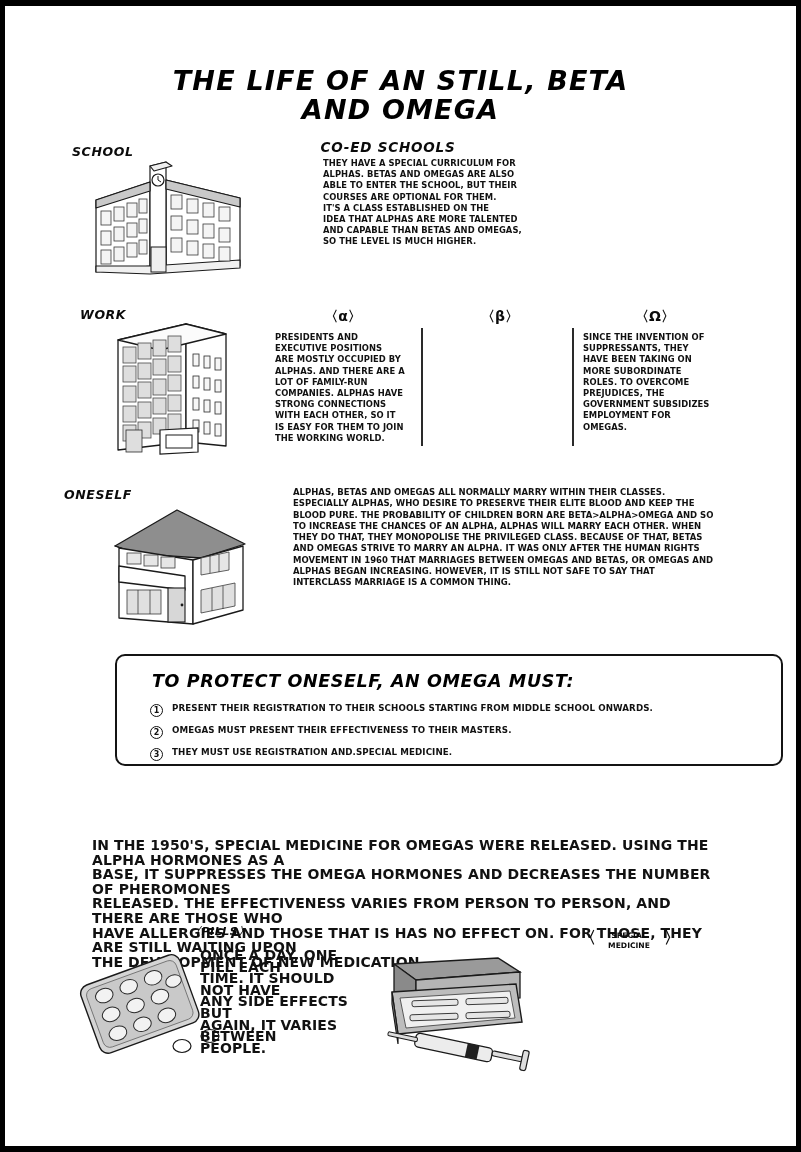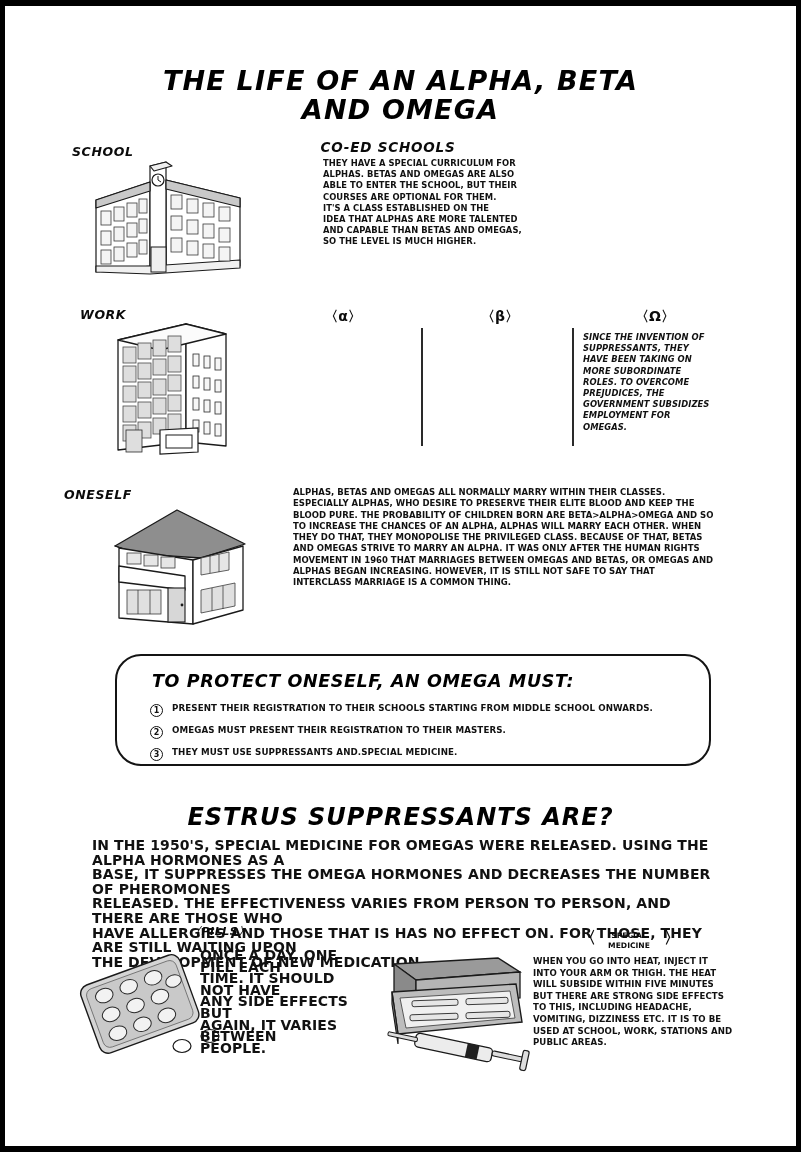--- a/index.html
+++ b/index.html
@@ -102,24 +102,24 @@
   }
 
   
   .illus { position: absolute; }
 
   
   #protect-box {
     position: absolute;
     left: 115px;
     top: 648px;
-    width: 596px;
+    width: 668px;
     height: 112px;
     border: 2.2px solid #141414;
-    border-radius: 26px;
+    border-radius: 10px;
     box-sizing: border-box;
     background: #fff;
   }
   #protect-title {
     position: absolute;
     left: 35px;
     top: 15px;
     font-size: 17.5px;
     font-weight: bold;
     font-style: italic;
@@ -199,21 +199,21 @@
     color: #0b0b0b;
   }
 </style>
 </head>
 <body>
 
 <div id="page">
   <div class="edge-left"></div>
   <div class="edge-right"></div>
 
-  <div id="main-title" class="hand">THE LIFE OF AN ALPHA, BETA
+  <div id="main-title" class="hand">THE LIFE OF AN STILL, BETA
 AND OMEGA</div>
 
   <div class="row-label" style="left:72px; top:138px;">SCHOOL</div>
 
   <div class="illus" style="left:88px; top:148px; width:165px; height:130px;">
     <svg width="165" height="130" viewBox="0 0 165 130">
       <g fill="#ffffff" stroke="#1a1a1a" stroke-width="1.2" stroke-linejoin="round">
 
         <polygon points="8,46 62,28 62,112 8,118"></polygon>
 
@@ -326,27 +326,37 @@
           <rect x="107" y="106" width="6" height="12"></rect>
       </g>
 
       <polygon points="52,112 90,110 90,134 52,136" fill="#ffffff" stroke="#1a1a1a" stroke-width="1.2"></polygon>
       <rect x="58" y="117" width="26" height="13" fill="#fff" stroke="#1a1a1a" stroke-width="1"></rect>
       <rect x="18" y="112" width="16" height="22" fill="#dedede" stroke="#2a2a2a" stroke-width="0.8"></rect>
     </svg>
   </div>
 
   <div class="greek-head" style="left:268px; top:302px; width:150px;">〈α〉</div>
+  <div class="txtblock body-txt" style="left:275px; top:326px; width:140px;">PRESIDENTS AND
+EXECUTIVE POSITIONS
+ARE MOSTLY OCCUPIED BY
+ALPHAS. AND THERE ARE A
+LOT OF FAMILY-RUN
+COMPANIES. ALPHAS HAVE
+STRONG CONNECTIONS
+WITH EACH OTHER, SO IT
+IS EASY FOR THEM TO JOIN
+THE WORKING WORLD.</div>
   <div class="vrule" style="left:421px; top:322px; height:118px;"></div>
 
   <div class="greek-head" style="left:430px; top:302px; width:140px;">〈β〉</div>
   <div class="vrule" style="left:572px; top:322px; height:118px;"></div>
 
   <div class="greek-head" style="left:580px; top:302px; width:150px;">〈Ω〉</div>
-  <div class="txtblock body-txt" style="left:583px; top:326px; width:150px;font-style:italic;">SINCE THE INVENTION OF
+  <div class="txtblock body-txt" style="left:583px; top:326px; width:150px;">SINCE THE INVENTION OF
 SUPPRESSANTS, THEY
 HAVE BEEN TAKING ON
 MORE SUBORDINATE
 ROLES. TO OVERCOME
 PREJUDICES, THE
 GOVERNMENT SUBSIDIZES
 EMPLOYMENT FOR
 OMEGAS.</div>
 
   <div class="row-label" style="left:64px; top:481px;">ONESELF</div>
@@ -403,28 +413,27 @@
 MOVEMENT IN 1960 THAT MARRIAGES BETWEEN OMEGAS AND BETAS, OR OMEGAS AND
 ALPHAS BEGAN INCREASING. HOWEVER, IT IS STILL NOT SAFE TO SAY THAT
 INTERCLASS MARRIAGE IS A COMMON THING.</div>
 
   <div id="protect-box">
     <div id="protect-title">TO PROTECT ONESELF, AN OMEGA MUST:</div>
     <div class="pitem" style="top:47px;">
       <span class="pnum">1</span><span>PRESENT THEIR REGISTRATION TO THEIR SCHOOLS STARTING FROM MIDDLE SCHOOL ONWARDS.</span>
     </div>
     <div class="pitem" style="top:69px;">
-      <span class="pnum">2</span><span>OMEGAS MUST PRESENT THEIR REGISTRATION TO THEIR MASTERS.</span>
+      <span class="pnum">2</span><span>OMEGAS MUST PRESENT THEIR EFFECTIVENESS TO THEIR MASTERS.</span>
     </div>
     <div class="pitem" style="top:91px;">
-      <span class="pnum">3</span><span>THEY MUST USE SUPPRESSANTS AND.SPECIAL MEDICINE.</span>
+      <span class="pnum">3</span><span>THEY MUST USE REGISTRATION AND.SPECIAL MEDICINE.</span>
     </div>
   </div>
 
-  <div id="estrus-title" class="hand">ESTRUS SUPPRESSANTS ARE?</div>
   <div id="estrus-body">IN THE 1950'S, SPECIAL MEDICINE FOR OMEGAS WERE RELEASED. USING THE ALPHA HORMONES AS A
 BASE, IT SUPPRESSES THE OMEGA HORMONES AND DECREASES THE NUMBER OF PHEROMONES
 RELEASED. THE EFFECTIVENESS VARIES FROM PERSON TO PERSON, AND THERE ARE THOSE WHO
 HAVE ALLERGIES AND THOSE THAT IS HAS NO EFFECT ON. FOR THOSE, THEY ARE STILL WAITING UPON
 THE DEVELOPMENT OF NEW MEDICATION.</div>
 
   <div class="med-head" style="left:190px; top:918px; width:160px;">〈PILLS〉</div>
 
   <div class="illus" style="left:50px; top:940px; width:180px; height:120px;">
     <svg width="180" height="120" viewBox="0 0 180 120">
@@ -483,22 +492,14 @@
       <g transform="rotate(12 100 96)">
         <rect x="44" y="88" width="78" height="14" rx="4" fill="#ececec" stroke="#1a1a1a" stroke-width="1.3"></rect>
         <rect x="96" y="88" width="12" height="14" fill="#202020"></rect>
         <rect x="122" y="90" width="32" height="5" rx="2" fill="#ddd" stroke="#1a1a1a" stroke-width="1.1"></rect>
         <rect x="152" y="83" width="6" height="20" rx="2" fill="#ddd" stroke="#1a1a1a" stroke-width="1.2"></rect>
         <rect x="16" y="93" width="30" height="4" rx="1.5" fill="#ddd" stroke="#1a1a1a" stroke-width="1"></rect>
       </g>
     </svg>
   </div>
 
-  <div class="txtblock body-txt" style="left:533px; top:950px; width:215px; font-size:8.6px; line-height:11.6px;">WHEN YOU GO INTO HEAT, INJECT IT
-INTO YOUR ARM OR THIGH. THE HEAT
-WILL SUBSIDE WITHIN FIVE MINUTES
-BUT THERE ARE STRONG SIDE EFFECTS
-TO THIS, INCLUDING HEADACHE,
-VOMITING, DIZZINESS ETC. IT IS TO BE
-USED AT SCHOOL, WORK, STATIONS AND
-PUBLIC AREAS.</div>
 
 </div>
 
 </body></html>

